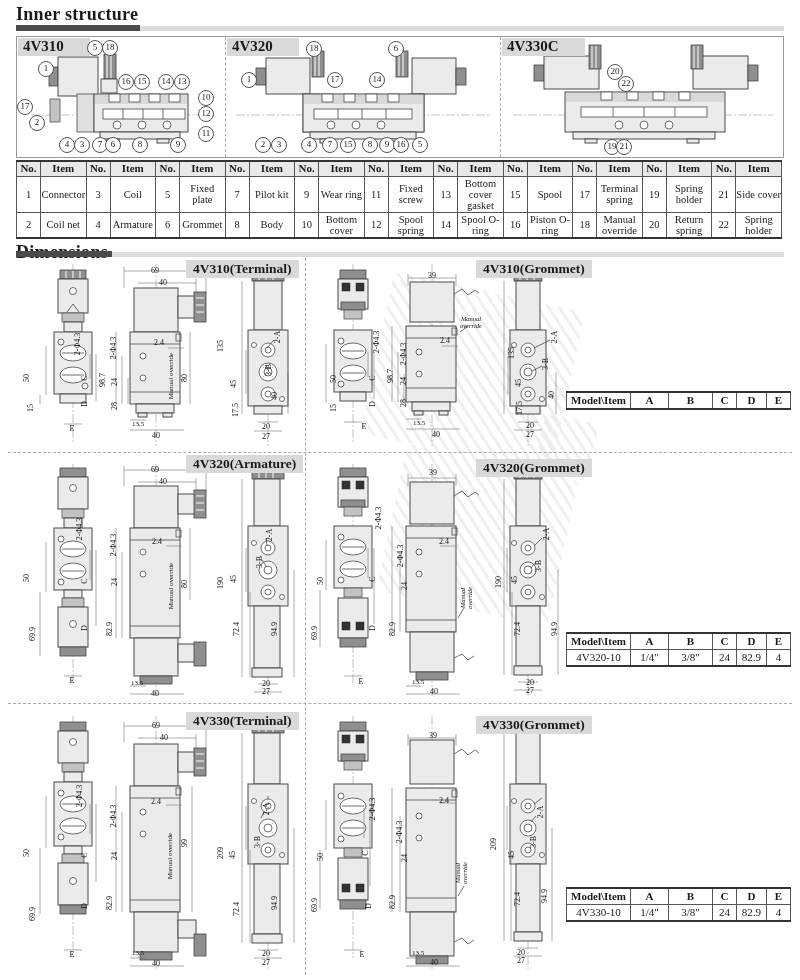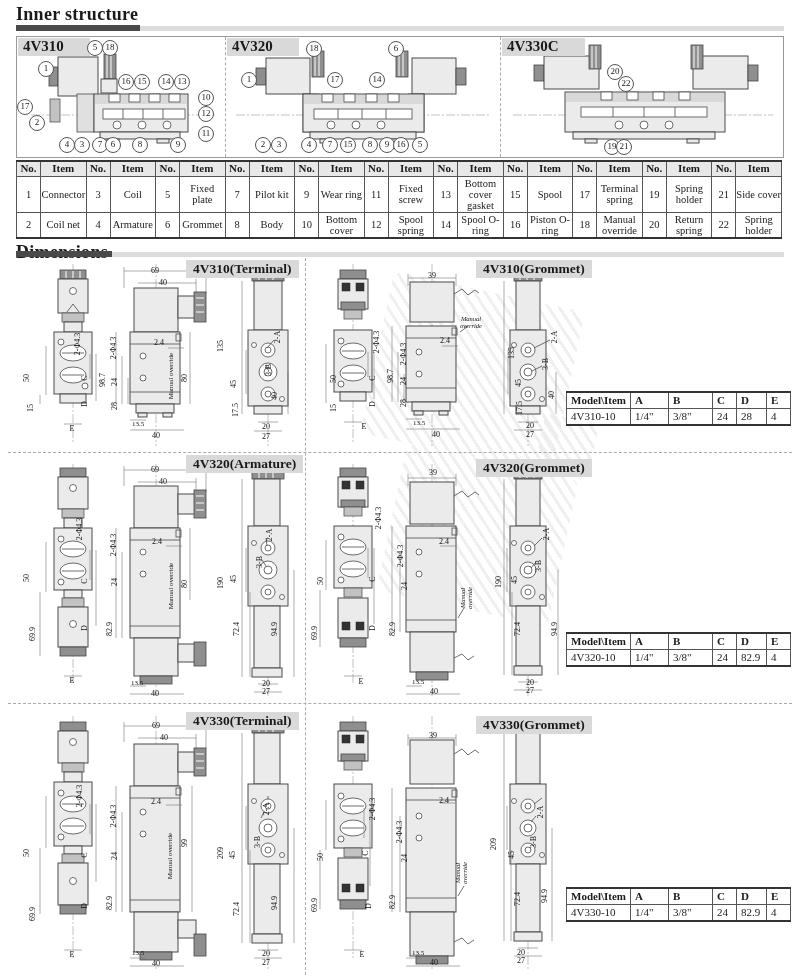--- a/index.html
+++ b/index.html
@@ -40,21 +40,21 @@
   .panel{position:absolute;z-index:1;}
   .panel-title{position:absolute;background:#d9d9d9;font-weight:bold;font-size:13.5px;
                padding:1px 7px;z-index:2;white-space:nowrap;}
   .dim{position:absolute;font-size:8px;white-space:nowrap;transform:translate(-50%,-50%);z-index:2;color:#111;}
   .dim.rot{transform:translate(-50%,-50%) rotate(-90deg);}
   .dim.sm{font-size:7px;}
   .dim.ml{white-space:pre;text-align:center;line-height:1;font-size:6.5px;font-style:italic;}
   .dim.ml.rot{transform:translate(-50%,-50%) rotate(-90deg);}
   
   .mtable{position:absolute;z-index:2;background:#fff;}
-  .mtable table{border-collapse:collapse;font-size:11px;text-align:left;
+  .mtable table{border-collapse:collapse;font-size:11px;text-align:center;
                 border-top:2px solid #333;border-bottom:2px solid #333;}
   .mtable th,.mtable td{border:1px solid #555;padding:1px 4px;line-height:1.2;}
   .mtable th{font-weight:bold;}
   .mtable col.c0{width:62px;} .mtable col.c1{width:38px;} .mtable col.c2{width:44px;}
   .mtable col.c3{width:24px;} .mtable col.c4{width:30px;} .mtable col.c5{width:24px;}
   
   .vsep{position:absolute;border-left:1px dashed #aaa;width:0;}
   .hsep{position:absolute;border-top:1px dashed #aaa;height:0;}
   .wm{position:absolute;opacity:.55;z-index:0;
       background:repeating-linear-gradient(45deg,#e3e3e3 0 3px,transparent 3px 9px);
@@ -946,28 +946,20 @@
           <tr>
             <th>Model\Item</th>
             <th>A</th>
             <th>B</th>
             <th>C</th>
             <th>D</th>
             <th>E</th>
           </tr>
         </thead>
         <tbody>
-          <tr>
-            <td>4V310-10</td>
-            <td>1/4"</td>
-            <td>3/8"</td>
-            <td>24</td>
-            <td>28</td>
-            <td>4</td>
-          </tr>
         </tbody>
       </table>
     </div>
   <div class="mtable" style="left:566px;top:632px;">
       <table>
         <colgroup>
           <col class="c0">
           <col class="c1">
           <col class="c2">
           <col class="c3">

